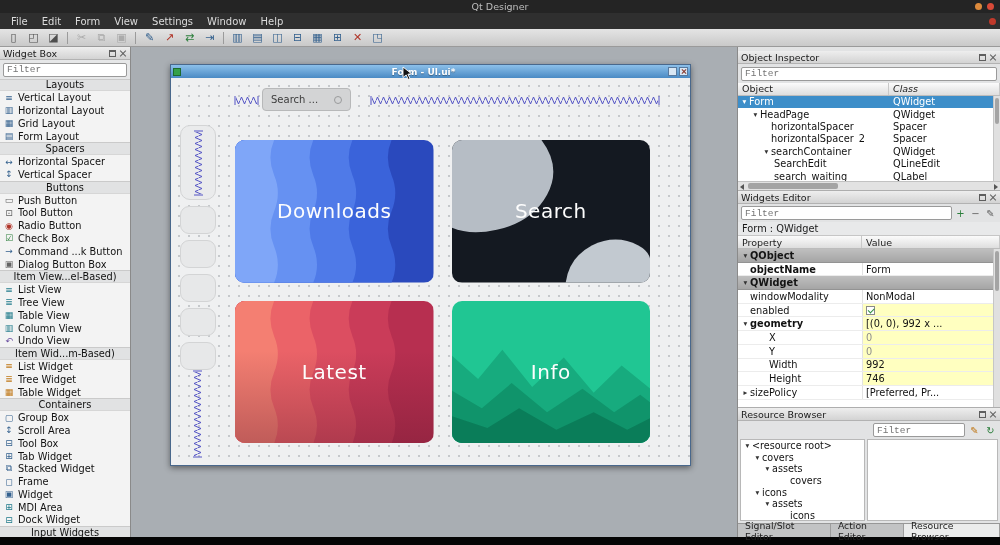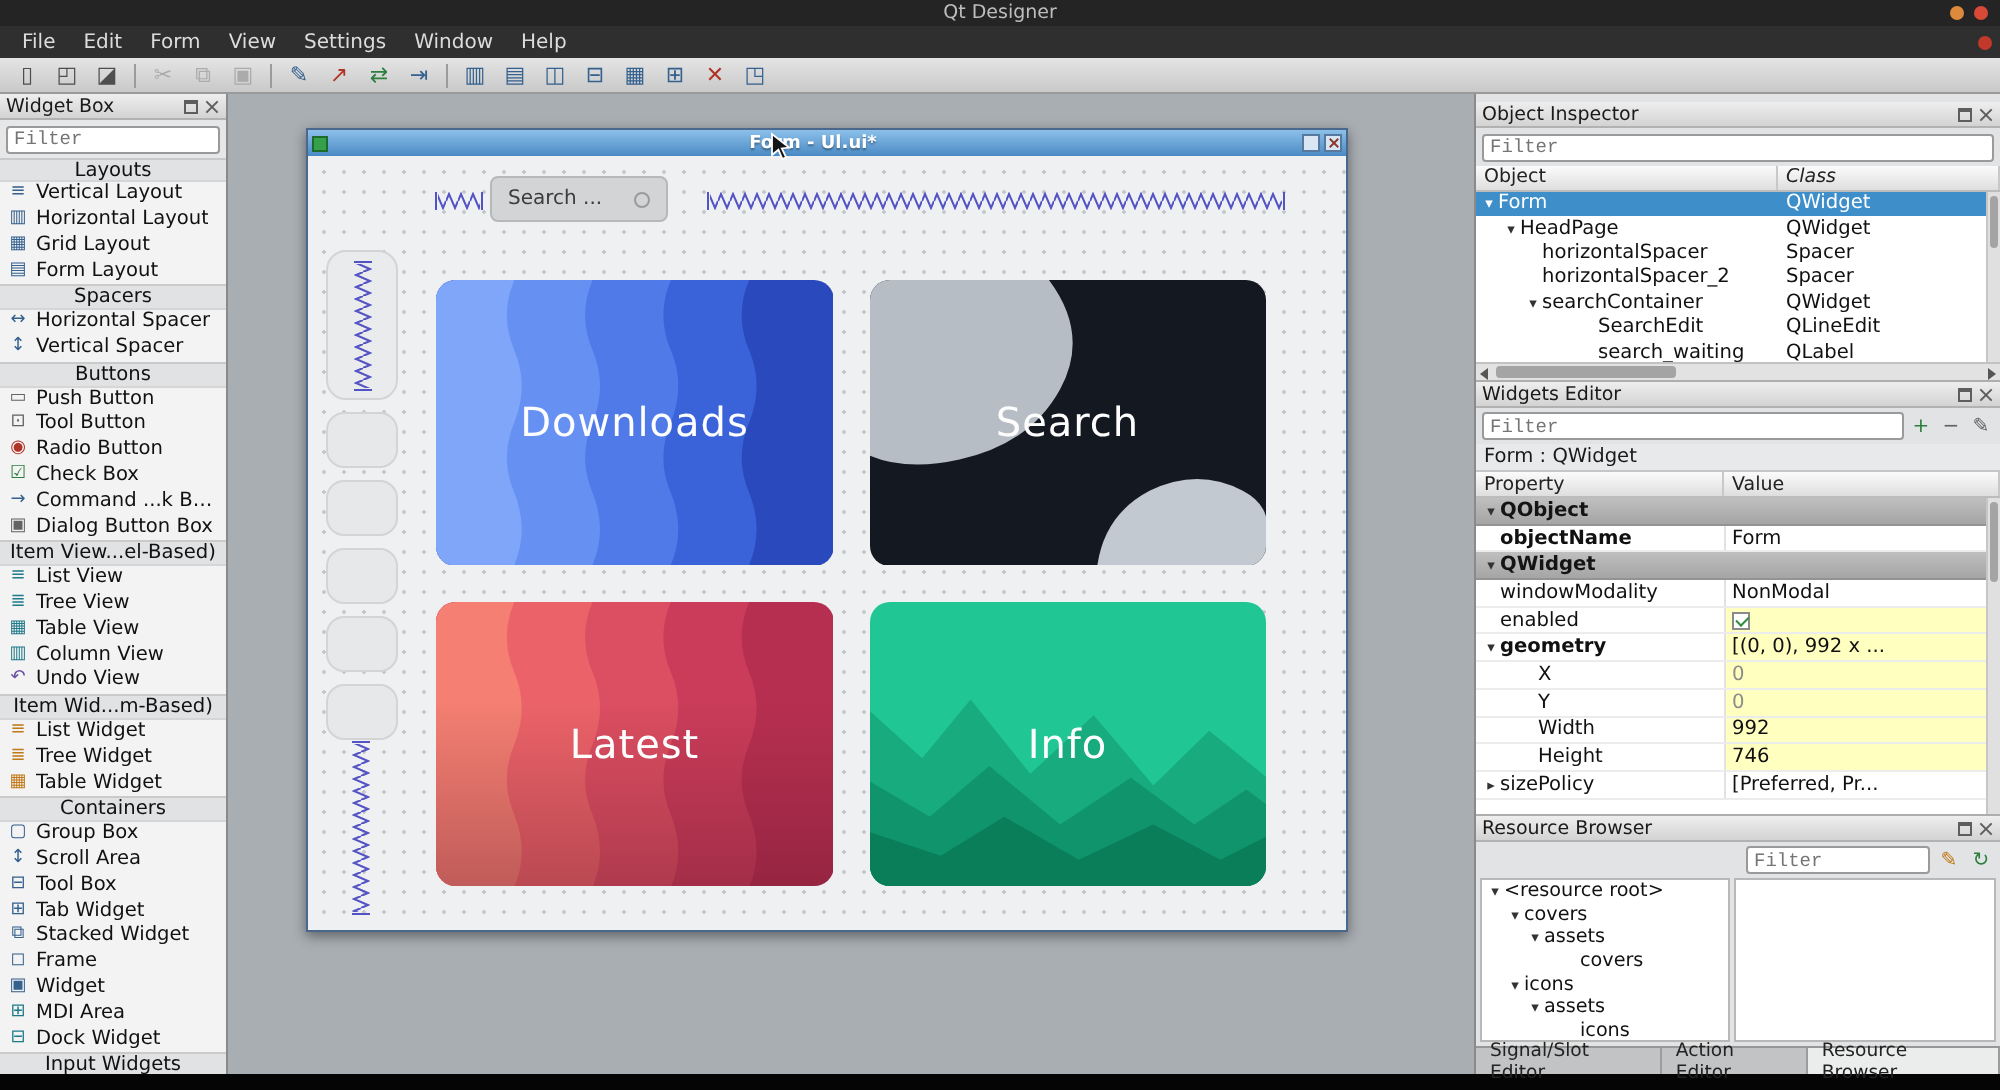--- a/index.html
+++ b/index.html
@@ -45,23 +45,23 @@
   .close-icon { width:8px; height:8px; position:relative; }
   .close-icon::before, .close-icon::after { content:""; position:absolute; left:0; top:3.5px; width:8px; height:1px; background:#5e5e5e; }
   .close-icon::before { transform:rotate(45deg); }
   .close-icon::after  { transform:rotate(-45deg); }
 
   .filter-wrap { padding:2px 3px; flex-shrink:0; }
   .filter-input { width:100%; height:14px; border:1px solid #9a9a9a; border-radius:2px; background:#fff;
     font-family:Liberation Mono, monospace; font-size:9.5px; padding:0 3px; color:#333; outline:none; }
 
   
-  .left-panel { width:114px; background:#e6e7e8; border-right:1px solid #8a8a8a; display:flex; flex-direction:column; flex-shrink:0; }
+  .left-panel { width:131px; background:#e6e7e8; border-right:1px solid #8a8a8a; display:flex; flex-direction:column; flex-shrink:0; }
   .wb-list { flex:1; overflow:hidden; background:#f3f3f3; }
-  .wb-row { height:12.8px; display:flex; padding:0 3px; font-size:9.8px; color:#111; white-space:nowrap; }
+  .wb-row { height:12.8px; display:flex; align-items:center; padding:0 3px; font-size:9.8px; color:#111; white-space:nowrap; }
   .wb-row[data-kind="header"] { justify-content:center; background:#e1e2e3; border-top:1px solid #cacaca; border-bottom:1px solid #d6d6d6; }
   .wb-icon { width:12px; margin-right:3px; font-size:9px; text-align:center; flex-shrink:0; }
   .wb-label { overflow:hidden; text-overflow:ellipsis; }
 
   
   .canvas { flex:1; background:#a9aeb3; position:relative; overflow:hidden; min-width:0; }
   .form-window { position:absolute; left:39px; top:17px; width:521px; height:402px;
     border:1px solid #49688c; box-shadow:0 2px 6px rgba(0,0,0,.45); display:flex; flex-direction:column; background:#eff0f1; }
   .fw-titlebar { height:13px; background:linear-gradient(#8cc0ea,#4a8ac4); display:flex; align-items:center; padding:0 2px; flex-shrink:0; }
   .fw-icon { width:8px; height:8px; background:#35a049; border:1px solid #1d6b2c; flex-shrink:0; }
@@ -105,21 +105,21 @@
   .oi-colhead .c1 { width:151px; }
   .oi-colhead .c2 { flex:1;font-style:italic; }
   .oi-rows { flex:1; background:#fff; overflow:hidden; position:relative; }
   .oi-row { height:12.4px; display:flex; align-items:center; font-size:9.8px; }
   .oi-row[data-selected="true"] { background:#3d8ec9; color:#fff; }
   .oi-row[data-selected="true"] .tree-arrow { color:#fff; }
   .oi-object { width:151px; display:flex; align-items:center; padding-left:2px; overflow:hidden; white-space:nowrap; }
   .oi-class { flex:1; padding-left:4px; overflow:hidden; white-space:nowrap; }
   .oi-row[data-depth="1"] .oi-object { padding-left:13px; }
   .oi-row[data-depth="2"] .oi-object { padding-left:24px; }
-  .oi-row[data-depth="3"] .oi-object { padding-left:52px; }
+  .oi-row[data-depth="3"] .oi-object { padding-left:27px; }
   .tree-arrow { display:inline-block; width:9px; font-size:7.5px; color:#333; text-align:center; flex-shrink:0; }
 
   .vscroll { position:absolute; right:0; top:0; bottom:0; width:7px; background:#e0e0e0; border-left:1px solid #c6c6c6; }
   .vscroll .thumb { position:absolute; left:1px; right:1px; top:2px; height:26px; background:#a4a4a4; border-radius:2px; }
   .hscroll { height:9px; background:#e2e2e2; border-top:1px solid #c2c2c2; position:relative; flex-shrink:0; }
   .h-arrow-left { position:absolute; left:2px; top:1.5px; width:0; height:0;
     border-top:3px solid transparent; border-bottom:3px solid transparent; border-right:4px solid #555; }
   .h-arrow-right { position:absolute; right:2px; top:1.5px; width:0; height:0;
     border-top:3px solid transparent; border-bottom:3px solid transparent; border-left:4px solid #555; }
   .hscroll .thumb { position:absolute; left:10px; top:1px; width:90px; height:6px; background:#a4a4a4; border-radius:2px; }

